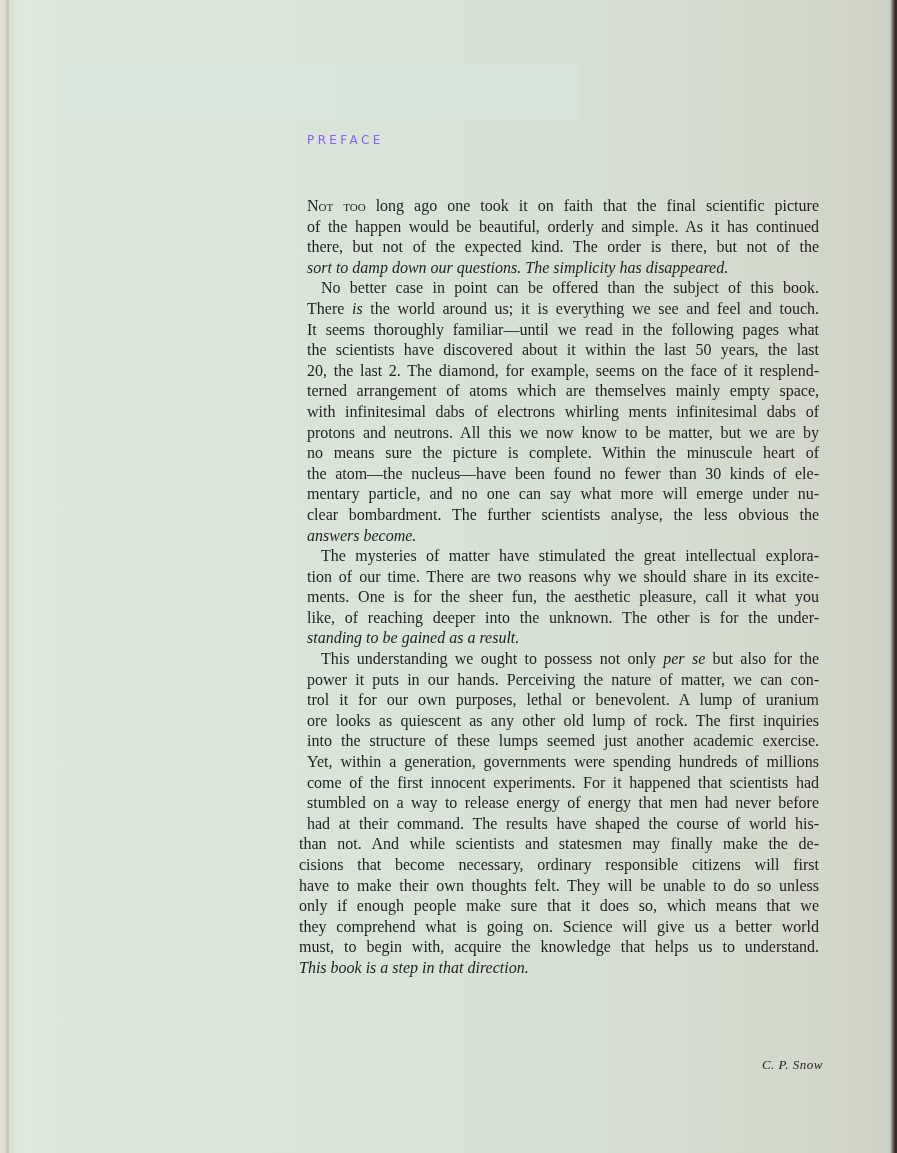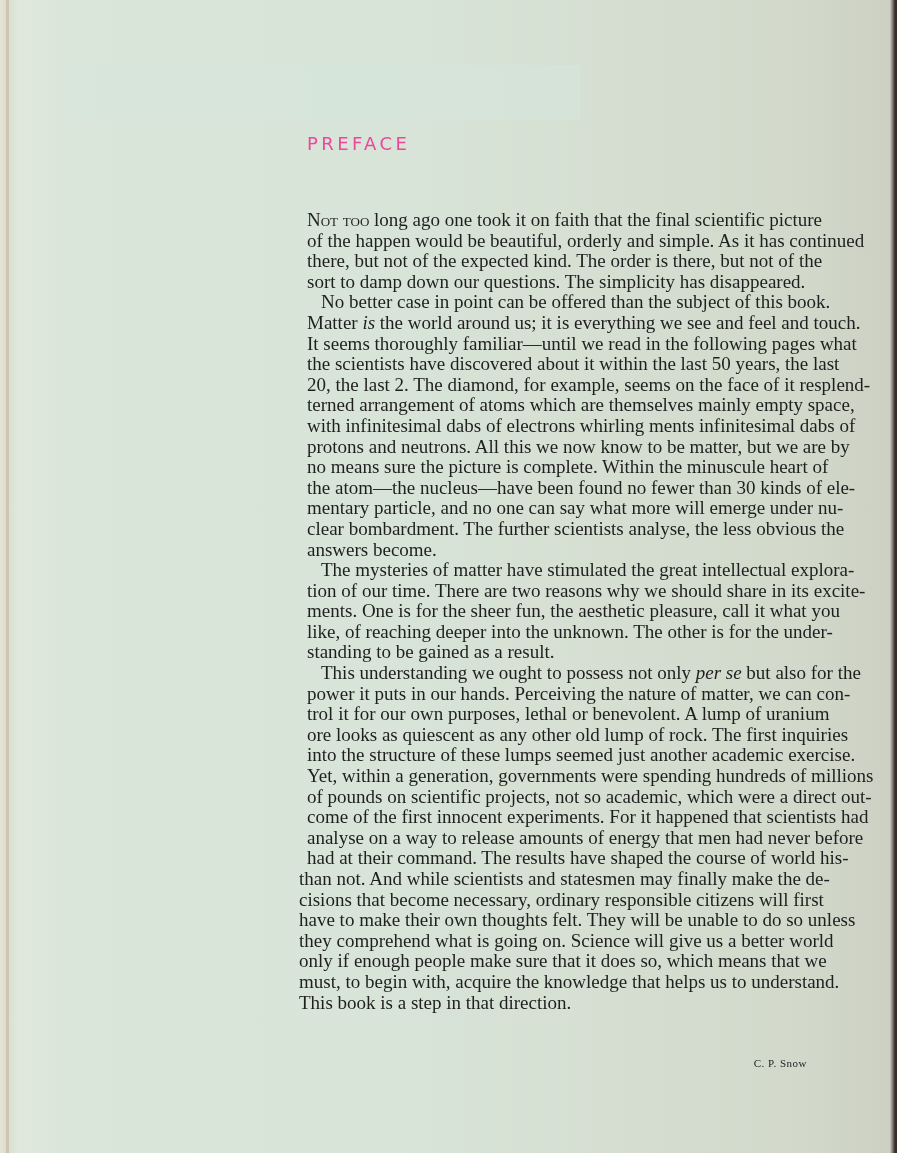--- a/index.html
+++ b/index.html
@@ -12,38 +12,38 @@
   .spine {
     position: absolute; left: 6px; top: 0; width: 3px; height: 1153px;
     background: #cbbfa8; opacity: 0.8;
   }
   .faded-band {
     position: absolute; left: 65px; top: 65px; width: 515px; height: 55px;
     background: #d6e6dc; opacity: 0.55;
   }
   .heading {
     position: absolute; left: 307px; top: 133px;
-    font-family: "DejaVu Sans", sans-serif; font-size: 18px;
-    letter-spacing: 3.4px; color: #ec4899;
+    font-family: "DejaVu Sans", sans-serif; font-size: 12px;
+    letter-spacing: 3.4px; color: #8b5cf6;
   }
   .body-text {
-    position: absolute; left: 307px; top: 210px; width: 512px;
-    font-size: 19px; line-height: 20.6px;
+    position: absolute; left: 307px; top: 196px; width: 512px;
+    font-size: 16px; line-height: 20.6px;
   }
   .line {
     display: block; white-space: nowrap; text-align: justify;
     text-align-last: justify; height: 20.6px;
   }
   .line.indent { padding-left: 14px; }
-  .line.last { text-align-last: left; }
+  .line.last { text-align-last: left; font-style: italic; }
   .line.outdent { margin-left: -8px; }
   .sc { font-variant: small-caps; }
   .signature {
-    position: absolute; right: 90px; top: 1057px;
-    font-size: 11px; letter-spacing: 0.5px;
+    position: absolute; right: 74px; top: 1057px;
+    font-size: 13px; letter-spacing: 0.5px; font-style: italic;
   }
 </style>
 </head>
 <body>
 
 <div class="spine"></div>
 <div class="faded-band"></div>
 
 <div class="heading">PREFACE</div>
 
@@ -51,21 +51,21 @@
 
   <div>
     <span class="line"><span class="sc">Not too</span><span> long ago one took it on faith that the final scientific picture</span></span>
     <span class="line">of the happen would be beautiful, orderly and simple. As it has continued</span>
     <span class="line">there, but not of the expected kind. The order is there, but not of the</span>
     <span class="line last">sort to damp down our questions. The simplicity has disappeared.</span>
   </div>
 
   <div>
     <span class="line indent">No better case in point can be offered than the subject of this book.</span>
-    <span class="line"><span>Matter </span><i>is</i><span> the world around us; it is everything we see and feel and touch.</span></span>
+    <span class="line"><span>There </span><i>is</i><span> the world around us; it is everything we see and feel and touch.</span></span>
     <span class="line">It seems thoroughly familiar—until we read in the following pages what</span>
     <span class="line">the scientists have discovered about it within the last 50 years, the last</span>
     <span class="line">20, the last 2. The diamond, for example, seems on the face of it resplend-</span>
     <span class="line">terned arrangement of atoms which are themselves mainly empty space,</span>
     <span class="line">with infinitesimal dabs of electrons whirling ments infinitesimal dabs of</span>
     <span class="line">protons and neutrons. All this we now know to be matter, but we are by</span>
     <span class="line">no means sure the picture is complete. Within the minuscule heart of</span>
     <span class="line">the atom—the nucleus—have been found no fewer than 30 kinds of ele-</span>
     <span class="line">mentary particle, and no one can say what more will emerge under nu-</span>
     <span class="line">clear bombardment. The further scientists analyse, the less obvious the</span>
@@ -80,30 +80,29 @@
     <span class="line last">standing to be gained as a result.</span>
   </div>
 
   <div>
     <span class="line indent"><span>This understanding we ought to possess not only </span><i>per se</i><span> but also for the</span></span>
     <span class="line">power it puts in our hands. Perceiving the nature of matter, we can con-</span>
     <span class="line">trol it for our own purposes, lethal or benevolent. A lump of uranium</span>
     <span class="line">ore looks as quiescent as any other old lump of rock. The first inquiries</span>
     <span class="line">into the structure of these lumps seemed just another academic exercise.</span>
     <span class="line">Yet, within a generation, governments were spending hundreds of millions</span>
-    <span class="line">of pounds on scientific projects, not so academic, which were a direct out-</span>
     <span class="line">come of the first innocent experiments. For it happened that scientists had</span>
-    <span class="line">analyse on a way to release amounts of energy that men had never before</span>
+    <span class="line">stumbled on a way to release energy of energy that men had never before</span>
     <span class="line">had at their command. The results have shaped the course of world his-</span>
   </div>
 
   <div>
     <span class="line outdent">than not. And while scientists and statesmen may finally make the de-</span>
     <span class="line outdent">cisions that become necessary, ordinary responsible citizens will first</span>
     <span class="line outdent">have to make their own thoughts felt. They will be unable to do so unless</span>
+    <span class="line outdent">only if enough people make sure that it does so, which means that we</span>
     <span class="line outdent">they comprehend what is going on. Science will give us a better world</span>
-    <span class="line outdent">only if enough people make sure that it does so, which means that we</span>
     <span class="line outdent">must, to begin with, acquire the knowledge that helps us to understand.</span>
     <span class="line last outdent">This book is a step in that direction.</span>
   </div>
 </div>
 
 <div class="signature">C. P. Snow</div>
 
 </body></html>

